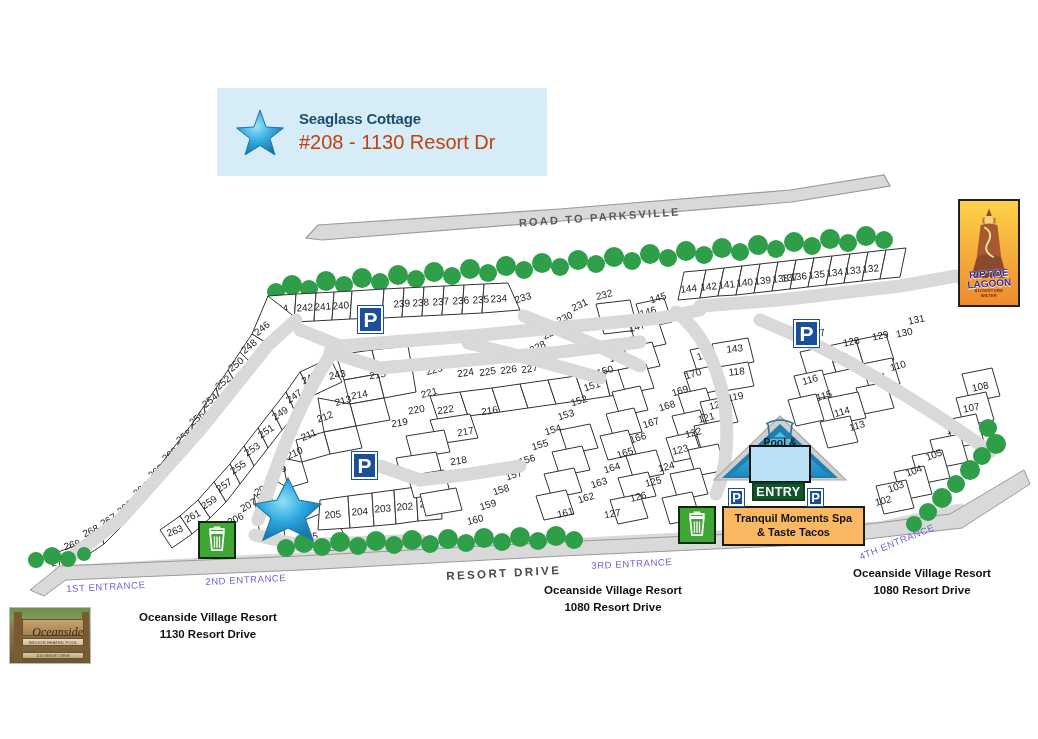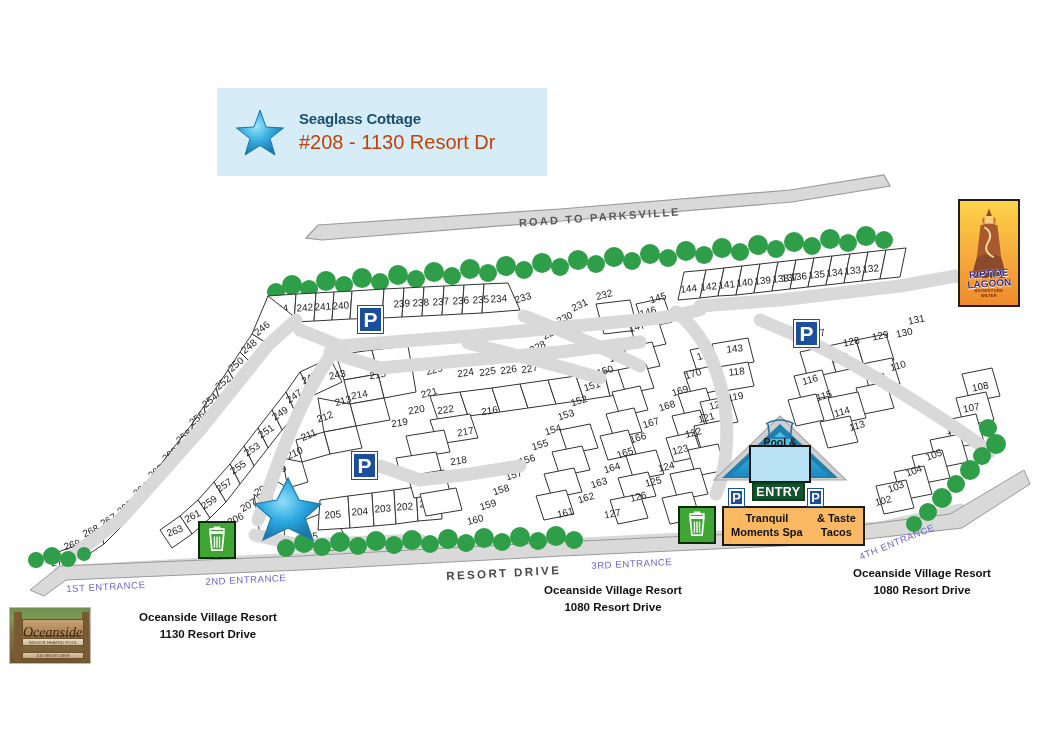--- a/index.html
+++ b/index.html
@@ -94,21 +94,21 @@
   .entrybox span {
     color: #fff; font-size: 12.5px; font-weight: bold; letter-spacing: .5px;
   }
 
   
   .spabox {
     position: absolute; left: 722px; top: 506px;
     width: 143px; height: 40px;
     background: #fbb863;
     border: 2px solid #1a1a1a;
-    display: flex; flex-direction: row;
+    display: flex; flex-direction: column;
     align-items: center; justify-content: center;
     font-size: 11px; font-weight: bold; color: #111;
     line-height: 1.25; text-align: center;
   }
 
   
   .trash {
     position: absolute;
     width: 38px; height: 38px;
     background: #3fa535;
@@ -145,21 +145,21 @@
   .ps-post { position: absolute; background: #7a5a33; }
   .ps-plank {
     position: absolute; left: 12px; right: 6px;
     background: linear-gradient(180deg,#c7a273,#a9814f);
     border: 1px solid #6d4f2a;
   }
   .ps-t1 { top: 11px; height: 17px; }
   .ps-t1 i {
     position: absolute; left: 0; right: 0; top: 5px;
     font-style: italic; font-family: "Liberation Serif", serif;
-    font-size: 14px; color: #3a2612; text-align: left;
+    font-size: 12px; color: #3a2612; text-align: right;
   }
   .ps-t2 { top: 30px; height: 8px; background: linear-gradient(180deg,#e8dcc4,#cbbb9a); }
   .ps-t2 i {
     position: absolute; left: 0; right: 0; top: 0.5px;
     font-style: normal; font-size: 4px; color: #4a3a20;
     text-align: center; letter-spacing: .2px;
   }
   .ps-t3 { top: 44px; height: 7px; background: linear-gradient(180deg,#d8c9a6,#bda982); }
   .ps-t3 i {
     position: absolute; left: 0; right: 0; top: 0.5px;

